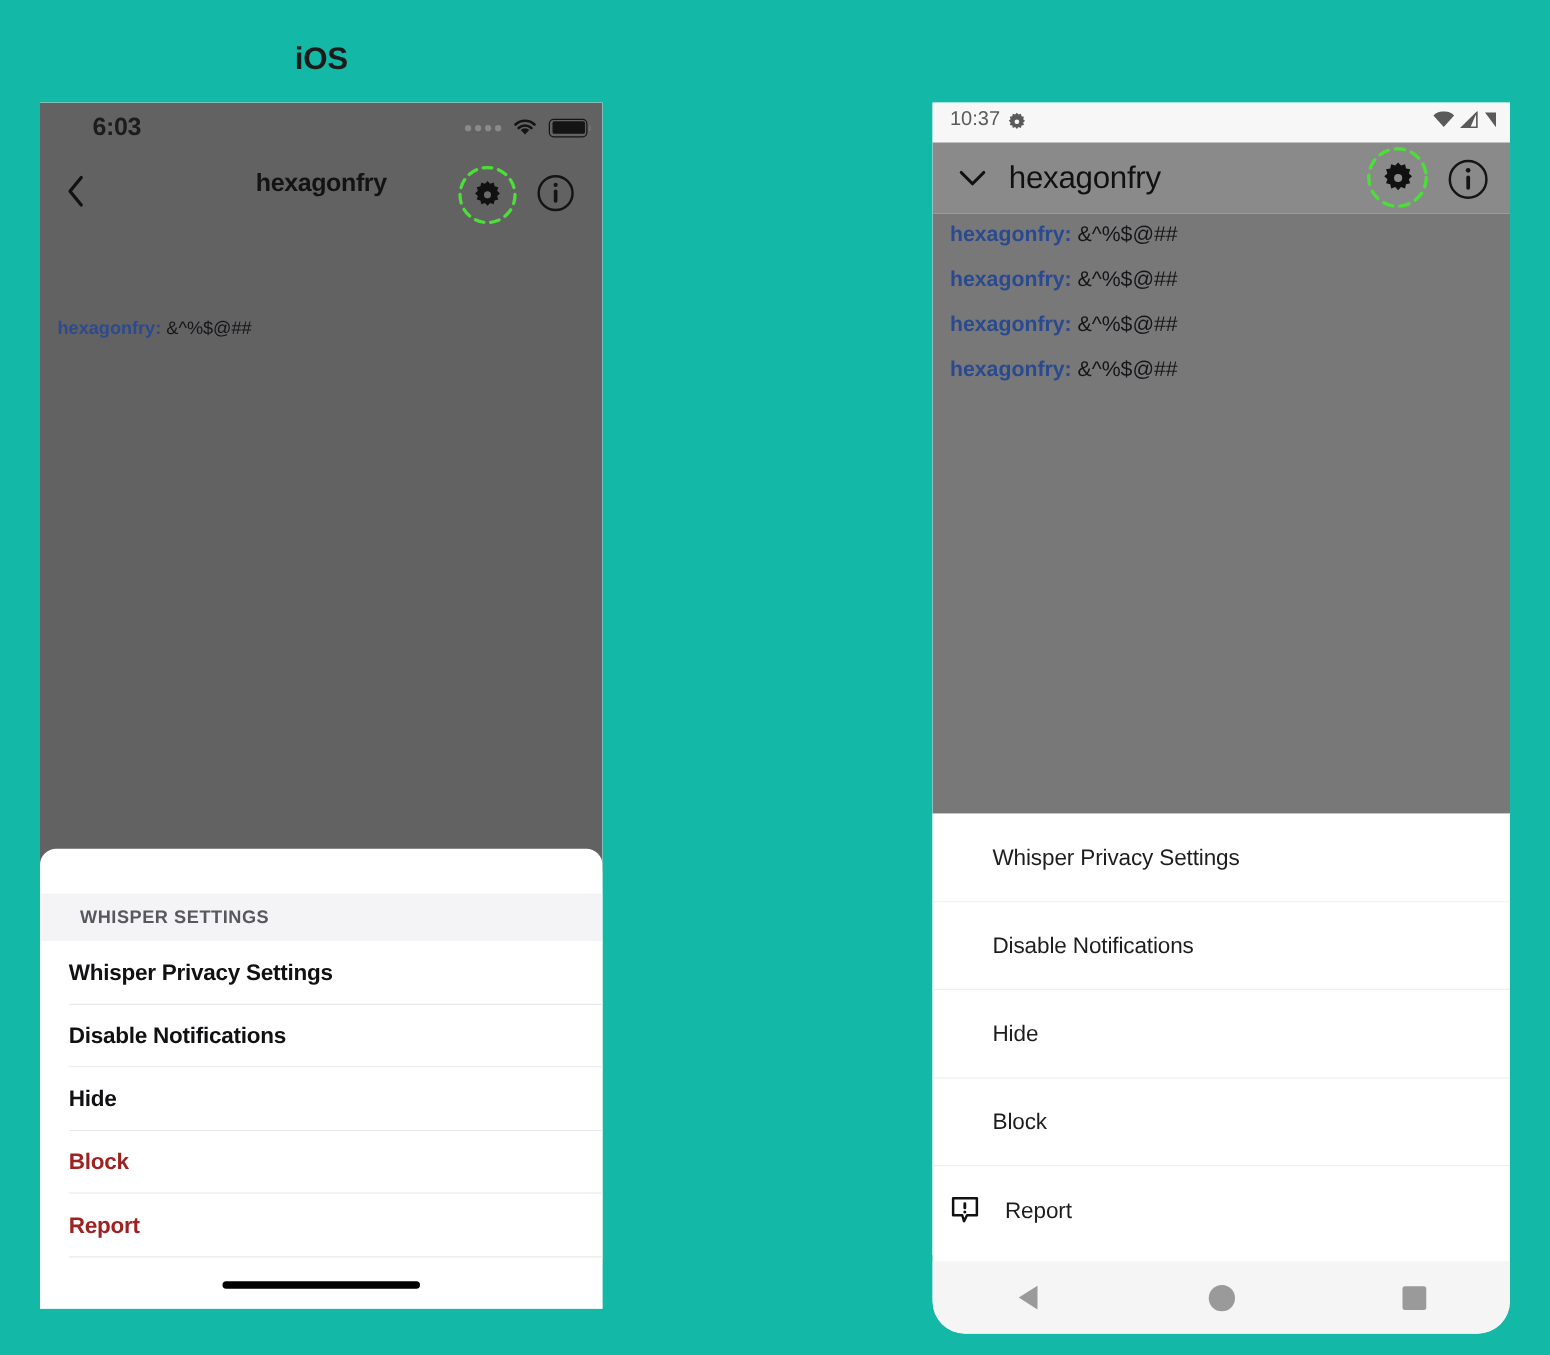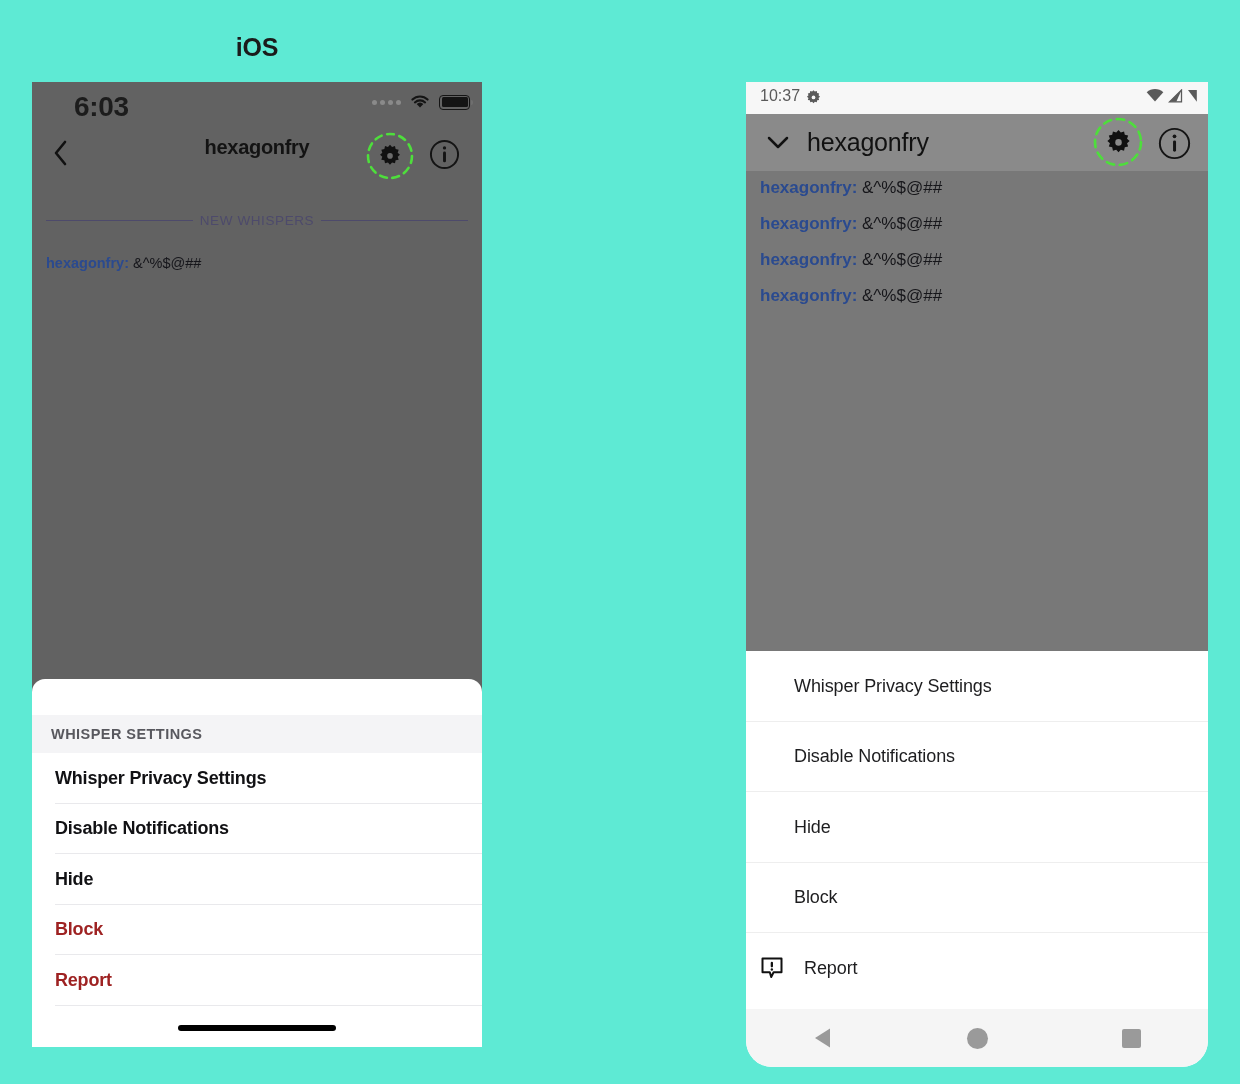--- a/index.html
+++ b/index.html
@@ -9,21 +9,21 @@
     height: 1084px;
     background: #ffffff;
     font-family: "Liberation Sans", sans-serif;
     overflow: hidden;
   }
 
   .page {
     position: relative;
     width: 1240px;
     height: 1084px;
-    background: #5eead4;
+    background: #14b8a6;
   }
 
   
   .platform-title {
     position: absolute;
     font-weight: bold;
     font-size: 25px;
     color: #1b1b1b;
     letter-spacing: -0.2px;
     text-align: center;
@@ -52,21 +52,21 @@
 
   
   .ios-statusbar {
     position: absolute;
     left: 0; top: 0;
     width: 450px; height: 42px;
   }
   .ios-time {
     position: absolute;
     left: 42px; top: 9px;
-    font-size: 28px;
+    font-size: 20px;
     font-weight: bold;
     color: #1c1c1c;
     letter-spacing: -0.3px;
     text-align: center;
   }
   .ios-status-right {
     position: absolute;
     right: 12px; top: 12px;
     display: flex;
     align-items: center;
@@ -191,21 +191,21 @@
   }
   .ios-sheet-header {
     position: absolute;
     left: 0; top: 36px;
     width: 450px; height: 38px;
     background: #f4f4f6;
     display: flex;
     align-items: center;
   }
   .ios-sheet-header span {
-    margin-left: 19px;
+    margin-left: 32px;
     font-size: 14.5px;
     font-weight: bold;
     color: #58585e;
     letter-spacing: 0.45px;
   }
   .ios-list {
     position: absolute;
     left: 0; top: 74px;
     width: 450px;
   }
@@ -423,25 +423,20 @@
         </svg>
       </div>
 
       <svg class="ios-info" viewBox="0 0 32 32">
         <circle cx="16" cy="16" r="14" fill="none" stroke="#141414" stroke-width="2"></circle>
         <circle cx="16" cy="9.2" r="1.7" fill="#141414"></circle>
         <rect x="14.5" y="13" width="3" height="11" rx="1.4" fill="#141414"></rect>
       </svg>
     </div>
 
-    <div class="ios-newwhispers">
-      <span class="ln"></span>
-      <span class="lbl">NEW WHISPERS</span>
-      <span class="ln"></span>
-    </div>
 
     <div class="ios-msg">
       <span class="user">hexagonfry:</span>
       <span>&amp;^%$@##</span>
     </div>
 
     <div class="ios-sheet">
       <div class="ios-sheet-header">
         <span>WHISPER SETTINGS</span>
       </div>

